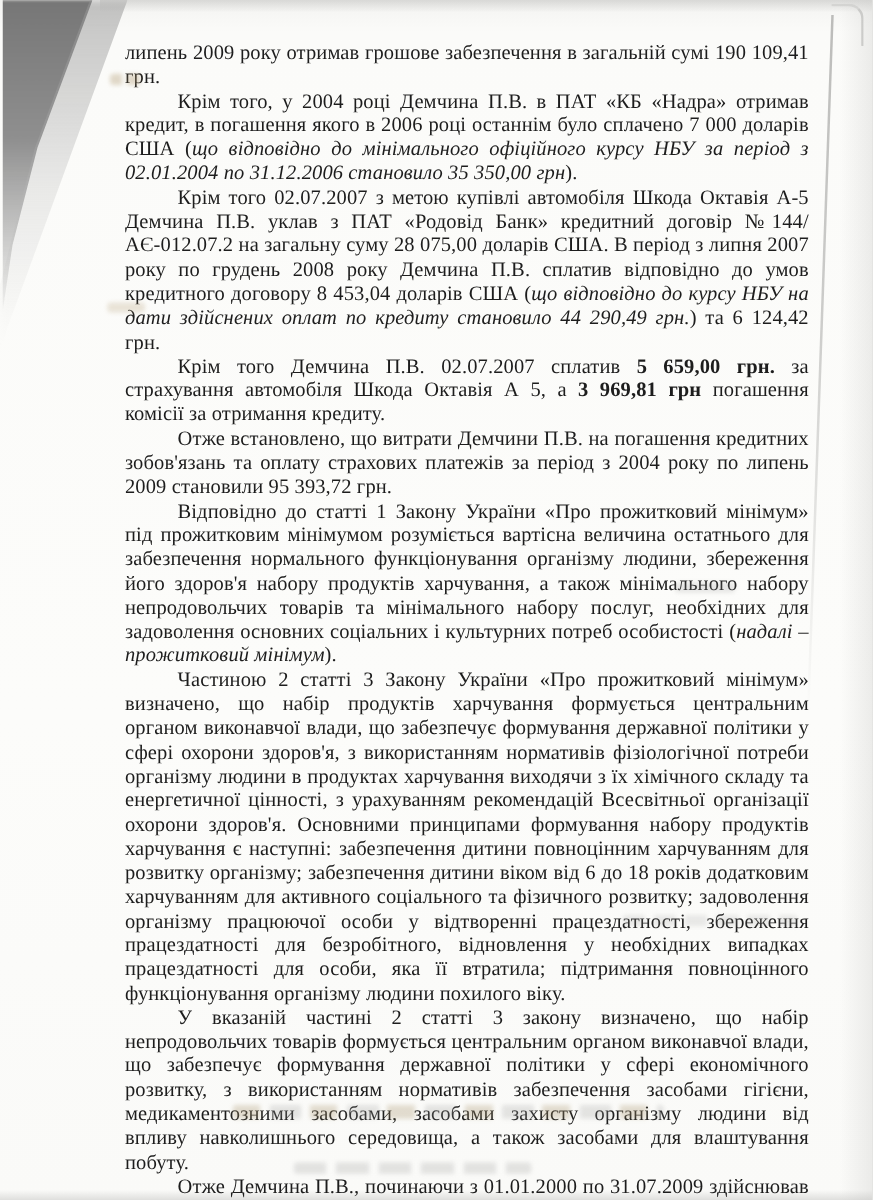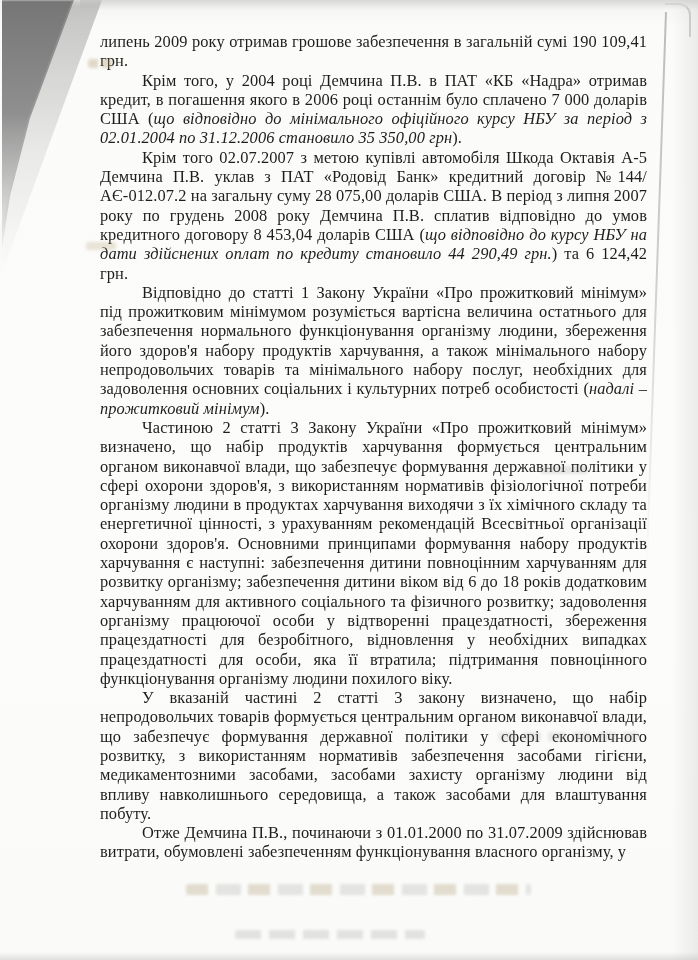--- a/index.html
+++ b/index.html
@@ -82,20 +82,22 @@
   <div class="top-shade"></div>
   <div class="edge-corner"></div>
   <div class="edge-line"></div>
   <div class="edge-shade"></div>
   <div class="bottom-shade"></div>
 
   <div class="text-block">
       <p class="para"><span>липень 2009 року отримав грошове забезпечення в загальній сумі 190 109,41 грн.</span></p>
       <p class="para indent"><span>Крім того, у 2004 році Демчина П.В. в ПАТ «КБ «Надра» отримав кредит, в погашення якого в 2006 році останнім було сплачено 7 000 доларів США (</span><span class="i">що відповідно до мінімального офіційного курсу НБУ за період з 02.01.2004 по 31.12.2006 становило 35 350,00 грн</span><span>).</span></p>
       <p class="para indent"><span>Крім того 02.07.2007 з метою купівлі автомобіля Шкода Октавія А-5 Демчина П.В. уклав з ПАТ «Родовід Банк» кредитний договір №144/АЄ-012.07.2 на загальну суму 28 075,00 доларів США. В період з липня 2007 року по грудень 2008 року Демчина П.В. сплатив відповідно до умов кредитного договору 8 453,04 доларів США (</span><span class="i">що відповідно до курсу НБУ на дати здійснених оплат по кредиту становило 44 290,49 грн.</span><span>) та 6 124,42 грн.</span></p>
+      <p class="para indent"><span>Крім того Демчина П.В. 02.07.2007 сплатив </span><span class="b">5 659,00 грн.</span><span> за страхування автомобіля Шкода Октавія А 5, а </span><span class="b">3 969,81 грн</span><span> погашення комісії за отримання кредиту.</span></p>
+      <p class="para indent"><span>Отже встановлено, що витрати Демчини П.В. на погашення кредитних зобов'язань та оплату страхових платежів за період з 2004 року по липень 2009 становили 95 393,72 грн.</span></p>
       <p class="para indent"><span>Відповідно до статті 1 Закону України «Про прожитковий мінімум» під прожитковим мінімумом розуміється вартісна величина остатнього для забезпечення нормального функціонування організму людини, збереження його здоров'я набору продуктів харчування, а також мінімального набору непродовольчих товарів та мінімального набору послуг, необхідних для задоволення основних соціальних і культурних потреб особистості (</span><span class="i">надалі – прожитковий мінімум</span><span>).</span></p>
       <p class="para indent"><span>Частиною 2 статті 3 Закону України «Про прожитковий мінімум» визначено, що набір продуктів харчування формується центральним органом виконавчої влади, що забезпечує формування державної політики у сфері охорони здоров'я, з використанням нормативів фізіологічної потреби організму людини в продуктах харчування виходячи з їх хімічного складу та енергетичної цінності, з урахуванням рекомендацій Всесвітньої організації охорони здоров'я. Основними принципами формування набору продуктів харчування є наступні: забезпечення дитини повноцінним харчуванням для розвитку організму; забезпечення дитини віком від 6 до 18 років додатковим харчуванням для активного соціального та фізичного розвитку; задоволення організму працюючої особи у відтворенні працездатності, збереження працездатності для безробітного, відновлення у необхідних випадках працездатності для особи, яка її втратила; підтримання повноцінного функціонування організму людини похилого віку.</span></p>
       <p class="para indent"><span>У вказаній частині 2 статті 3 закону визначено, що набір непродовольчих товарів формується центральним органом виконавчої влади, що забезпечує формування державної політики у сфері економічного розвитку, з використанням нормативів забезпечення засобами гігієни, медикаментозними засобами, засобами захисту організму людини від впливу навколишнього середовища, а також засобами для влаштування побуту.</span></p>
       <p class="para indent"><span>Отже Демчина П.В., починаючи з 01.01.2000 по 31.07.2009 здійснював витрати, обумовлені забезпеченням функціонування власного організму, у</span></p>
     </div>
 
   <div class="smudge s1"></div>
   <div class="smudge s2"></div>
   <div class="smudge s3"></div>
   <div class="smudge s4"></div>

